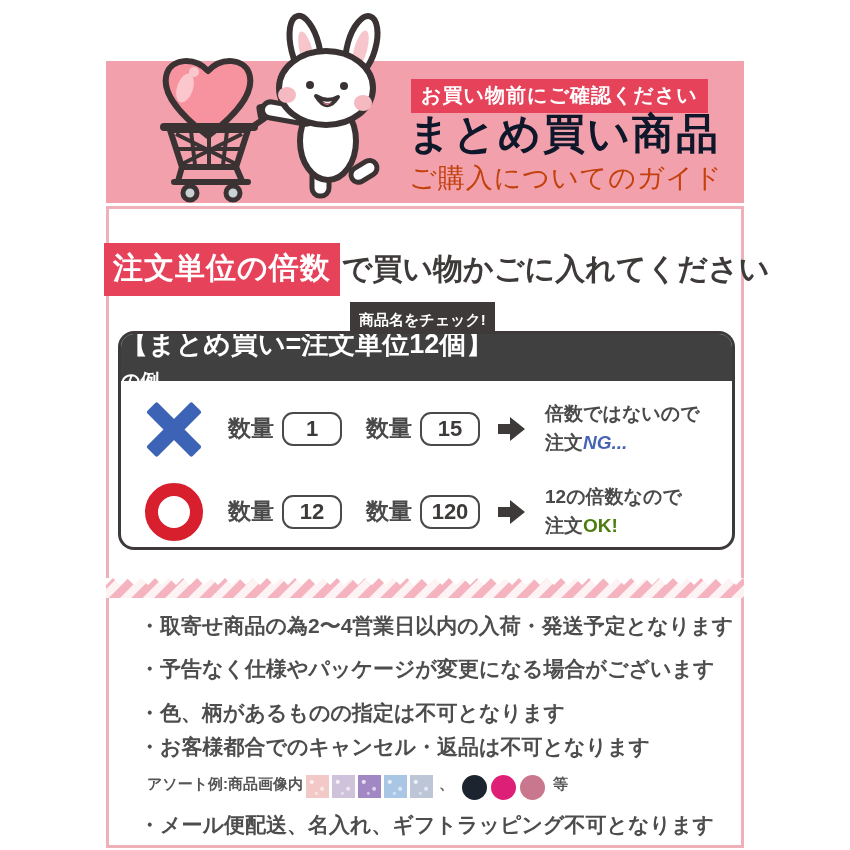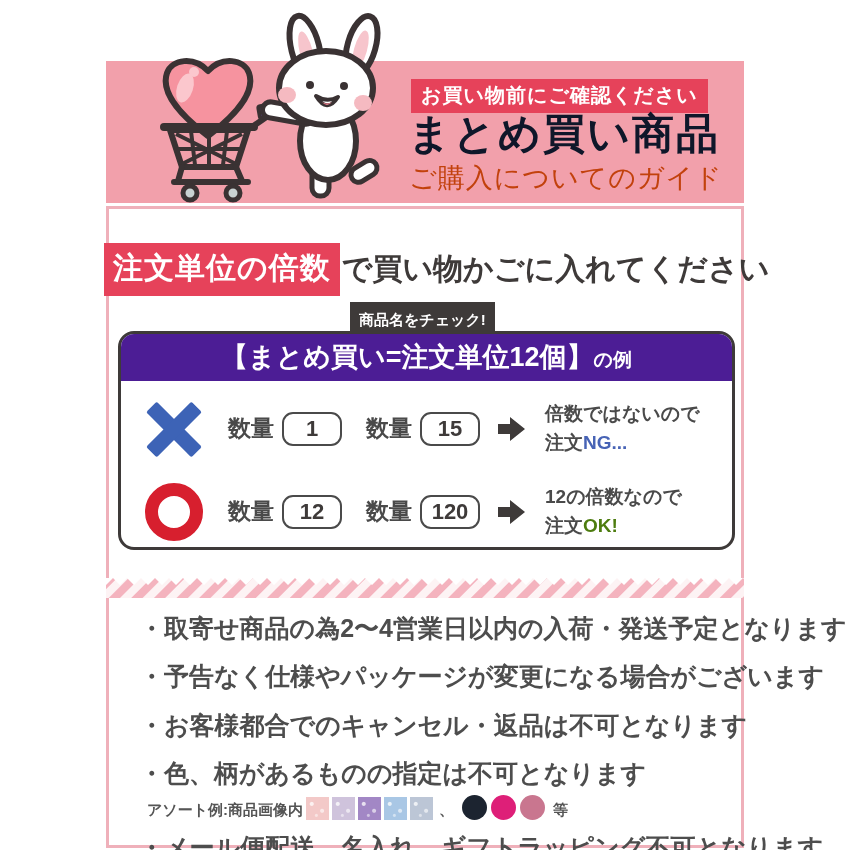--- a/index.html
+++ b/index.html
@@ -26,42 +26,42 @@
 
   
   .tooltip{position:absolute;left:322px;top:302px;background:#3E3A39;color:#fff;font-size:15px;
     font-weight:700;padding:9px 9px 4px;white-space:nowrap;margin-left:28px;}
   .tooltip::after{content:"";position:absolute;left:50%;top:100%;margin-left:-7px;
     border:7px solid transparent;border-top-color:#3E3A39;border-bottom-width:0;}
 
   
   .exbox{position:absolute;left:118px;top:331px;width:611px;height:213px;border:3px solid #3E3A39;
     border-radius:16px;background:#fff;overflow:hidden;}
-  .exhead{background:#4c1d95;height:47px;display:flex;align-items:baseline;justify-content:center;color:#fff;}
+  .exhead{background:#404040;height:47px;display:flex;align-items:baseline;justify-content:center;color:#fff;flex-direction:column;}
   .exhead .main{font-size:27px;font-weight:800;line-height:47px;}
   .exhead .suffix{font-size:19px;font-weight:700;}
   .exrow{display:flex;align-items:center;height:83px;padding-left:23px;}
   .cross{position:relative;width:60px;height:60px;flex:none;}
   .cross::before,.cross::after{content:"";position:absolute;top:23px;left:-2px;width:64px;height:15px;
     background:#3D63B6;border-radius:2px;}
   .cross::before{transform:rotate(45deg);} .cross::after{transform:rotate(-45deg);}
   .ring{width:58px;height:58px;border:13px solid #D71F2E;border-radius:50%;box-sizing:border-box;flex:none;margin:0 1px;}
   .qlabel{font-size:23px;font-weight:700;color:#4A4A4A;margin-left:24px;white-space:nowrap;}
   .pill{height:34px;min-width:60px;border:2px solid #4A4A4A;border-radius:11px;display:flex;
     align-items:center;justify-content:center;font-size:22px;font-weight:700;color:#3E3A39;margin-left:8px;padding:0 6px;box-sizing:border-box;}
   .arrow{margin-left:18px;flex:none;display:flex;}
   .result{margin-left:20px;font-size:19px;font-weight:700;color:#4A4A4A;line-height:1.5;white-space:nowrap;}
 
   
   .divider{position:absolute;left:106px;top:578px;width:638px;height:22px;}
 
   
   .notes{position:absolute;left:139px;top:613px;width:592px;color:#4D4D4D;}
-  .note{font-size:25px;font-weight:600;line-height:1.25;margin-bottom:17px;white-space:nowrap;}
-  .assort{display:flex;align-items:flex-end;font-size:15px;font-weight:600;color:#555;
+  .note{font-size:21px;font-weight:600;line-height:1.25;margin-bottom:17px;white-space:nowrap;}
+  .assort{display:flex;align-items:flex-start;font-size:15px;font-weight:600;color:#555;
     margin:-2px 0 12px 8px;white-space:nowrap;}
   .swatch{width:23px;height:23px;margin-left:3px;flex:none;
     background-image:radial-gradient(circle at 25% 30%,rgba(255,255,255,.75) 1.5px,transparent 2.5px),
       radial-gradient(circle at 70% 60%,rgba(255,255,255,.6) 1.5px,transparent 2.5px),
       radial-gradient(circle at 45% 80%,rgba(255,255,255,.5) 1px,transparent 2px);}
   .swatch:first-of-type{margin-left:6px;}
   .a-comma{margin:0 4px 0 6px;}
   .dot{width:25px;height:25px;border-radius:50%;margin-left:4px;flex:none;}
   .a-etc{margin-left:8px;}
 </style>
@@ -141,21 +141,21 @@
       <span class="pill">1</span>
       <span class="qlabel">数量</span>
       <span class="pill">15</span>
       <span class="arrow">
         <svg width="27" height="24" viewBox="0 0 27 24">
             <path d="M0,7 L12,7 L12,0 L27,12 L12,24 L12,17 L0,17 Z" fill="#3E3A39"></path>
           </svg>
       </span>
       <span class="result">
         <span>倍数ではないので</span><br>
-        <span>注文</span><span style="color: rgb(71, 99, 181);">NG...</span>
+        <span>注文</span><span style="color: rgb(71, 99, 181); font-style: italic;">NG...</span>
       </span>
     </div>
 
     <div class="exrow">
       <span class="ring"></span>
       <span class="qlabel">数量</span>
       <span class="pill">12</span>
       <span class="qlabel">数量</span>
       <span class="pill">120</span>
       <span class="arrow">
@@ -180,22 +180,22 @@
         <path d="M0,0 L7,0 L0,7 Z M7,0 L14,0 L14,7 Z" fill="#ffffff"></path>
       </pattern>
     </defs>
     <rect x="0" y="0" width="638" height="20" fill="url(#stripes)"></rect>
     <rect x="0" y="0" width="638" height="7" fill="url(#teeth)"></rect>
   </svg>
 
   <div class="notes">
     <div class="note">・取寄せ商品の為2〜4営業日以内の入荷・発送予定となります</div>
     <div class="note">・予告なく仕様やパッケージが変更になる場合がございます</div>
+    <div class="note" style="margin-bottom:8px;">・色、柄があるものの指定は不可となります</div>
     <div class="note">・お客様都合でのキャンセル・返品は不可となります</div>
-    <div class="note" style="margin-bottom:8px;">・色、柄があるものの指定は不可となります</div>
 
     <div class="assort">
       <span>アソート例:商品画像内</span>
       <span class="swatch" style="background-color: rgb(243, 201, 200);"></span>
       <span class="swatch" style="background-color: rgb(207, 195, 220);"></span>
       <span class="swatch" style="background-color: rgb(162, 135, 197);"></span>
       <span class="swatch" style="background-color: rgb(169, 199, 229);"></span>
       <span class="swatch" style="background-color: rgb(188, 198, 214);"></span>
       <span class="a-comma">、</span>
       <span class="dot" style="background-color: rgb(28, 36, 48);"></span>

